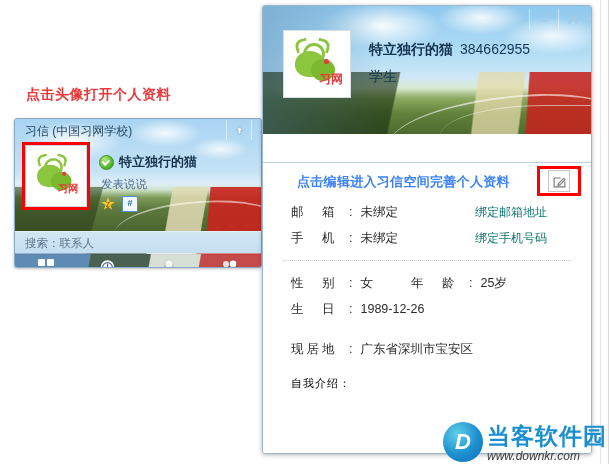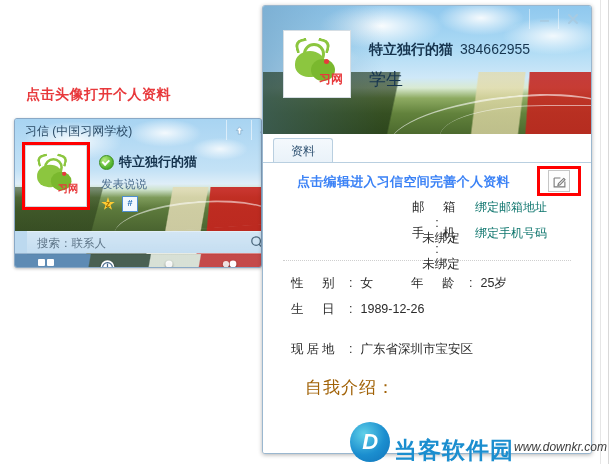--- a/index.html
+++ b/index.html
@@ -82,24 +82,25 @@
     clip-path:polygon(50% 0%,61% 35%,98% 35%,68% 57%,79% 91%,50% 70%,21% 91%,32% 57%,2% 35%,39% 35%);
     display:flex;align-items:center;justify-content:center;
   }
   .badge-star b{font-size:7px;color:#a06a00;line-height:1;margin-top:1px;}
   .badge-blue{
     width:14px;height:14px;background:#f2f8ff;border:1px solid #4f8fd0;
     color:#1e6bb8;font-size:9px;line-height:12px;text-align:center;font-weight:bold;
   }
 
   .sm-search{
-    position:absolute;left:12px;top:112px;width:100%;height:22px;
+    position:absolute;left:0;top:112px;width:100%;height:22px;
     background:linear-gradient(rgba(255,255,255,.34),rgba(255,255,255,.12));
     border-top:1px solid rgba(255,255,255,.5);
     border-bottom:1px solid rgba(120,150,170,.45);
+    padding-left:37px;
   }
   .sm-search-text{position:absolute;left:10px;top:4px;font-size:11.5px;color:#5d7487;}
   .sm-search-icon{position:absolute;right:8px;top:3px;color:#4f6b80;}
 
   .sm-toolbar{
     position:absolute;left:0;top:134px;width:100%;height:26px;
     display:flex;align-items:center;
     background:
       linear-gradient(100deg, rgba(70,120,165,.80) 0 30%, rgba(30,50,22,.72) 30.5% 54%, rgba(232,228,198,.62) 54.5% 74%, rgba(198,38,32,.80) 74.5% 100%);
     border-top:1px solid rgba(255,255,255,.35);
@@ -154,21 +155,21 @@
   }
 
   .bg-avatar{
     position:absolute;left:20px;top:24px;width:66px;height:66px;
     background:#fff;border:1px solid #d6dee4;
     display:flex;align-items:center;justify-content:center;
   }
   .bg-nickline{position:absolute;left:106px;top:35px;display:flex;align-items:baseline;gap:7px;}
   .bg-nick{font-size:14px;font-weight:bold;color:#15334d;white-space:nowrap;}
   .bg-uid{font-size:14px;color:#16354f;}
-  .bg-role{position:absolute;left:106px;top:62px;font-size:17px;color:#16354f;text-align:center;}
+  .bg-role{position:absolute;left:106px;top:62px;font-size:14px;color:#16354f;text-align:center;}
 
   .bg-tabs{position:absolute;left:0;top:132px;width:100%;height:24px;}
   .bg-tab{
     position:absolute;left:10px;top:0;min-width:58px;height:24px;
     background:linear-gradient(#f4f9fd,#e9f2f9);
     border:1px solid #b9cfe0;border-bottom:none;border-radius:3px 3px 0 0;
     display:flex;align-items:center;justify-content:center;
     font-size:12px;color:#2f5272;
   }
 
@@ -190,37 +191,37 @@
   .edit-btn{
     width:20px;height:20px;border:1px solid #c6c6c6;background:#fdfdfd;
     display:flex;align-items:center;justify-content:center;color:#6f6f6f;
   }
 
   .f-row{display:flex;align-items:center;height:26px;padding-left:28px;font-size:12.5px;color:#2b2b2b;}
   .f-label{width:58px;color:#2b2b2b;letter-spacing:3px;white-space:nowrap;}
   .f-colon{margin-right:8px;}
   .f-val{color:#2b2b2b;white-space:nowrap;}
   .f-link{position:absolute;left:212px;color:#0f766e;font-size:12px;white-space:nowrap;cursor:pointer;}
-  .f-row-rel{position:relative;flex-direction:column;}
+  .f-row-rel{position:relative;}
   .f-gap{width:38px;}
   .divider{
     margin:9px 20px 9px 20px;height:0;
     border-top:1px dotted #cfcfcf;
   }
-  .f-intro{height:26px;padding-left:42px;font-size:17px;color:#a16207;letter-spacing:1px;}
+  .f-intro{height:26px;padding-left:28px;font-size:11px;color:#000000;letter-spacing:1px;}
 
   
   .wm{position:absolute;right:2px;bottom:2px;display:flex;align-items:flex-end;gap:4px;}
   .wm-logo{
     width:40px;height:40px;border-radius:50%;
     background:radial-gradient(circle at 35% 30%, #5fd0e8, #1b8ecf 55%, #1172b8 100%);
     display:flex;align-items:center;justify-content:center;
     color:#fff;font-size:22px;font-weight:bold;font-style:italic;
   }
-  .wm-txt{display:flex;flex-direction:row;line-height:1;}
+  .wm-txt{display:flex;flex-direction:column;line-height:1;}
   .wm-cn{font-size:23px;font-weight:bold;color:#1b8ecf;letter-spacing:1px;}
   .wm-en{font-size:12px;font-style:italic;color:#3b3b3b;margin-top:2px;}
 
   
   .logo{position:relative;width:52px;height:50px;}
   .logo .ant{position:absolute;left:4px;top:12px;width:30px;height:26px;border-radius:50% 50% 45% 45%;background:#8cc63f;}
   .logo .ant2{position:absolute;left:20px;top:20px;width:24px;height:22px;border-radius:50%;background:#7ab82e;}
   .logo .eye{position:absolute;left:12px;top:4px;width:16px;height:16px;border:3px solid #8cc63f;border-radius:50%;background:transparent;}
   .logo .an1{position:absolute;left:4px;top:0px;width:10px;height:10px;border-left:3px solid #8cc63f;border-top:3px solid #8cc63f;border-radius:60% 0 0 0;transform:rotate(-15deg);}
   .logo .an2{position:absolute;left:26px;top:0px;width:10px;height:10px;border-right:3px solid #8cc63f;border-top:3px solid #8cc63f;border-radius:0 60% 0 0;transform:rotate(15deg);}
@@ -364,23 +365,20 @@
         <span class="txt">习网</span>
       </div>
     </div>
 
     <div class="bg-nickline">
       <span class="bg-nick">特立独行的猫</span>
       <span class="bg-uid">384662955</span>
     </div>
     <div class="bg-role">学生</div>
 
-    <div class="bg-tabs">
-      <div class="bg-tab">资料</div>
-    </div>
 
     <div class="bg-body">
 
       <div class="edit-row">
         <div class="edit-text">点击编辑进入习信空间完善个人资料</div>
         <div class="edit-btn-wrap">
           <div class="edit-btn">
             <svg width="13" height="13" viewBox="0 0 14 14">
               <path d="M1.2 3.2 V12.8 H12.8 V7" fill="none" stroke="#7a7a7a" stroke-width="1.2"></path>
               <path d="M1.2 3.2 H8" fill="none" stroke="#7a7a7a" stroke-width="1.2"></path>

